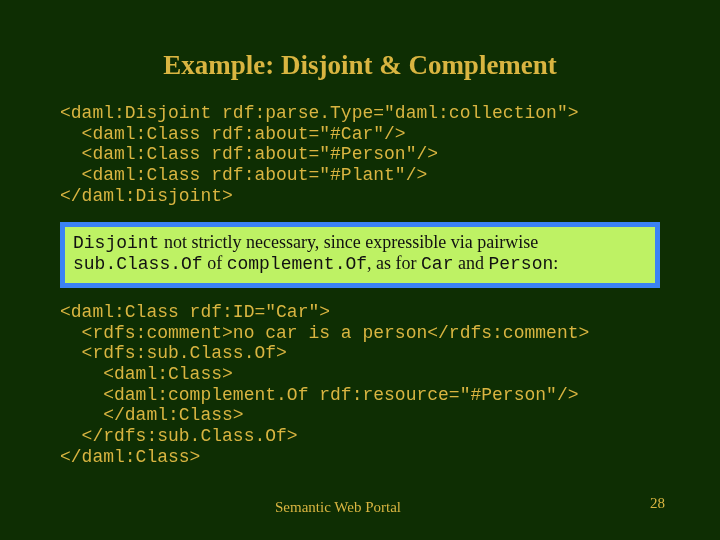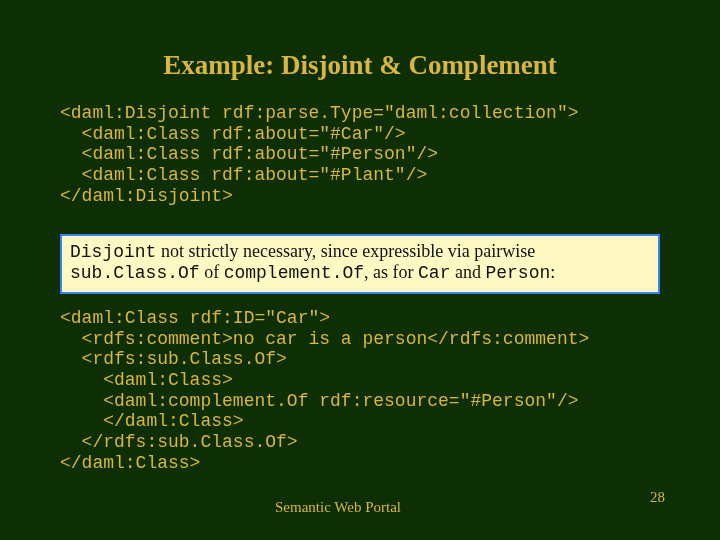--- a/index.html
+++ b/index.html
@@ -23,27 +23,27 @@
     font-size: 27px;
     font-weight: bold;
     text-align: center;
     margin: 0 0 22px 0;
   }
   .code1 {
     color: #d9b541;
     font-family: "Courier New", Courier, monospace;
     font-size: 18px;
     line-height: 1.15;
-    margin-bottom: 28px;
+    margin-bottom: 16px;
     white-space: pre;
   }
   .note-box {
-    background: #fef9c3;
+    background: #bef264;
     color: #111;
-    border: 2px solid #3b82f6;
+    border: 5px solid #3b82f6;
     padding: 6px 8px 8px 8px;
     font-size: 18px;
     line-height: 1.1;
     margin-bottom: 14px;
   }
   .note-box .mono {
     font-family: "Courier New", Courier, monospace;
   }
   .code2 {
     color: #d9b541;
@@ -61,21 +61,21 @@
     font-size: 15px;
   }
   .footer-text {
     position: absolute;
     left: 275px;
     bottom: 4px;
   }
   .page-num {
     position: absolute;
     right: 55px;
-    bottom: 14px;
+    bottom: 8px;
   }
 </style>
 </head>
 <body>
 
 <div class="slide">
   <h1 class="title">Example: Disjoint &amp; Complement</h1>
 
   <div class="code1">&lt;daml:Disjoint rdf:parse.Type="daml:collection"&gt;
   &lt;daml:Class rdf:about="#Car"/&gt;

